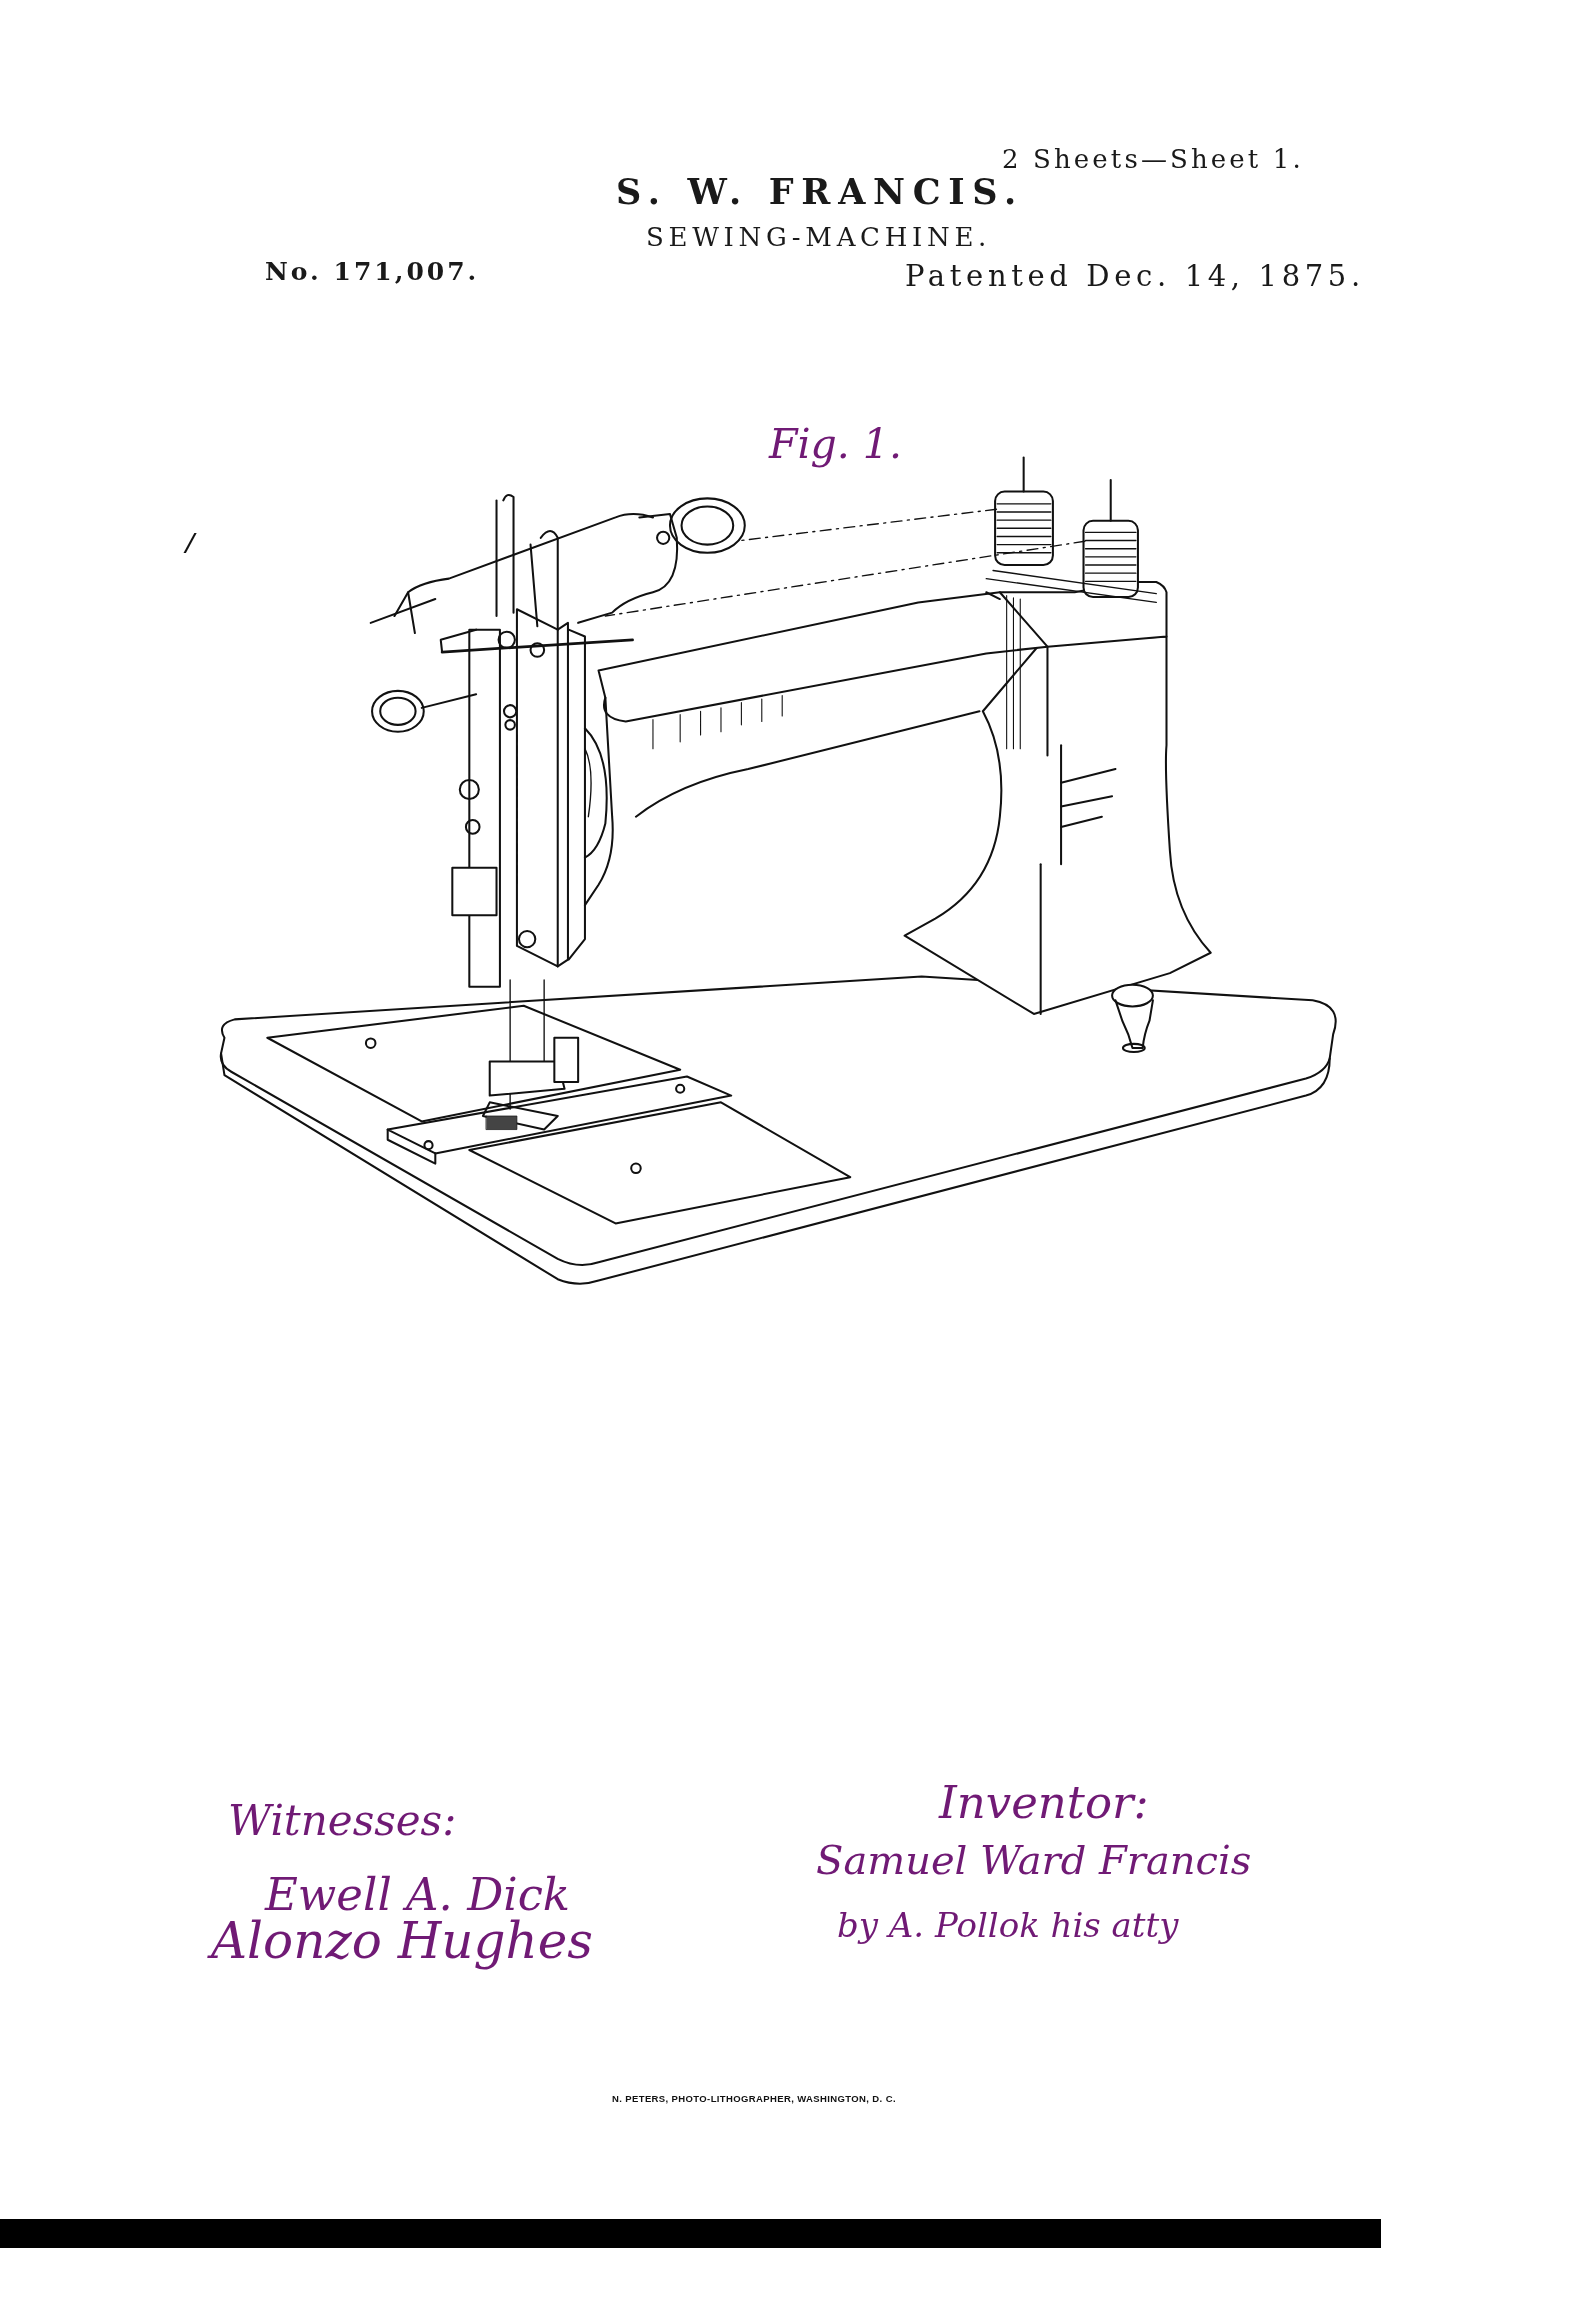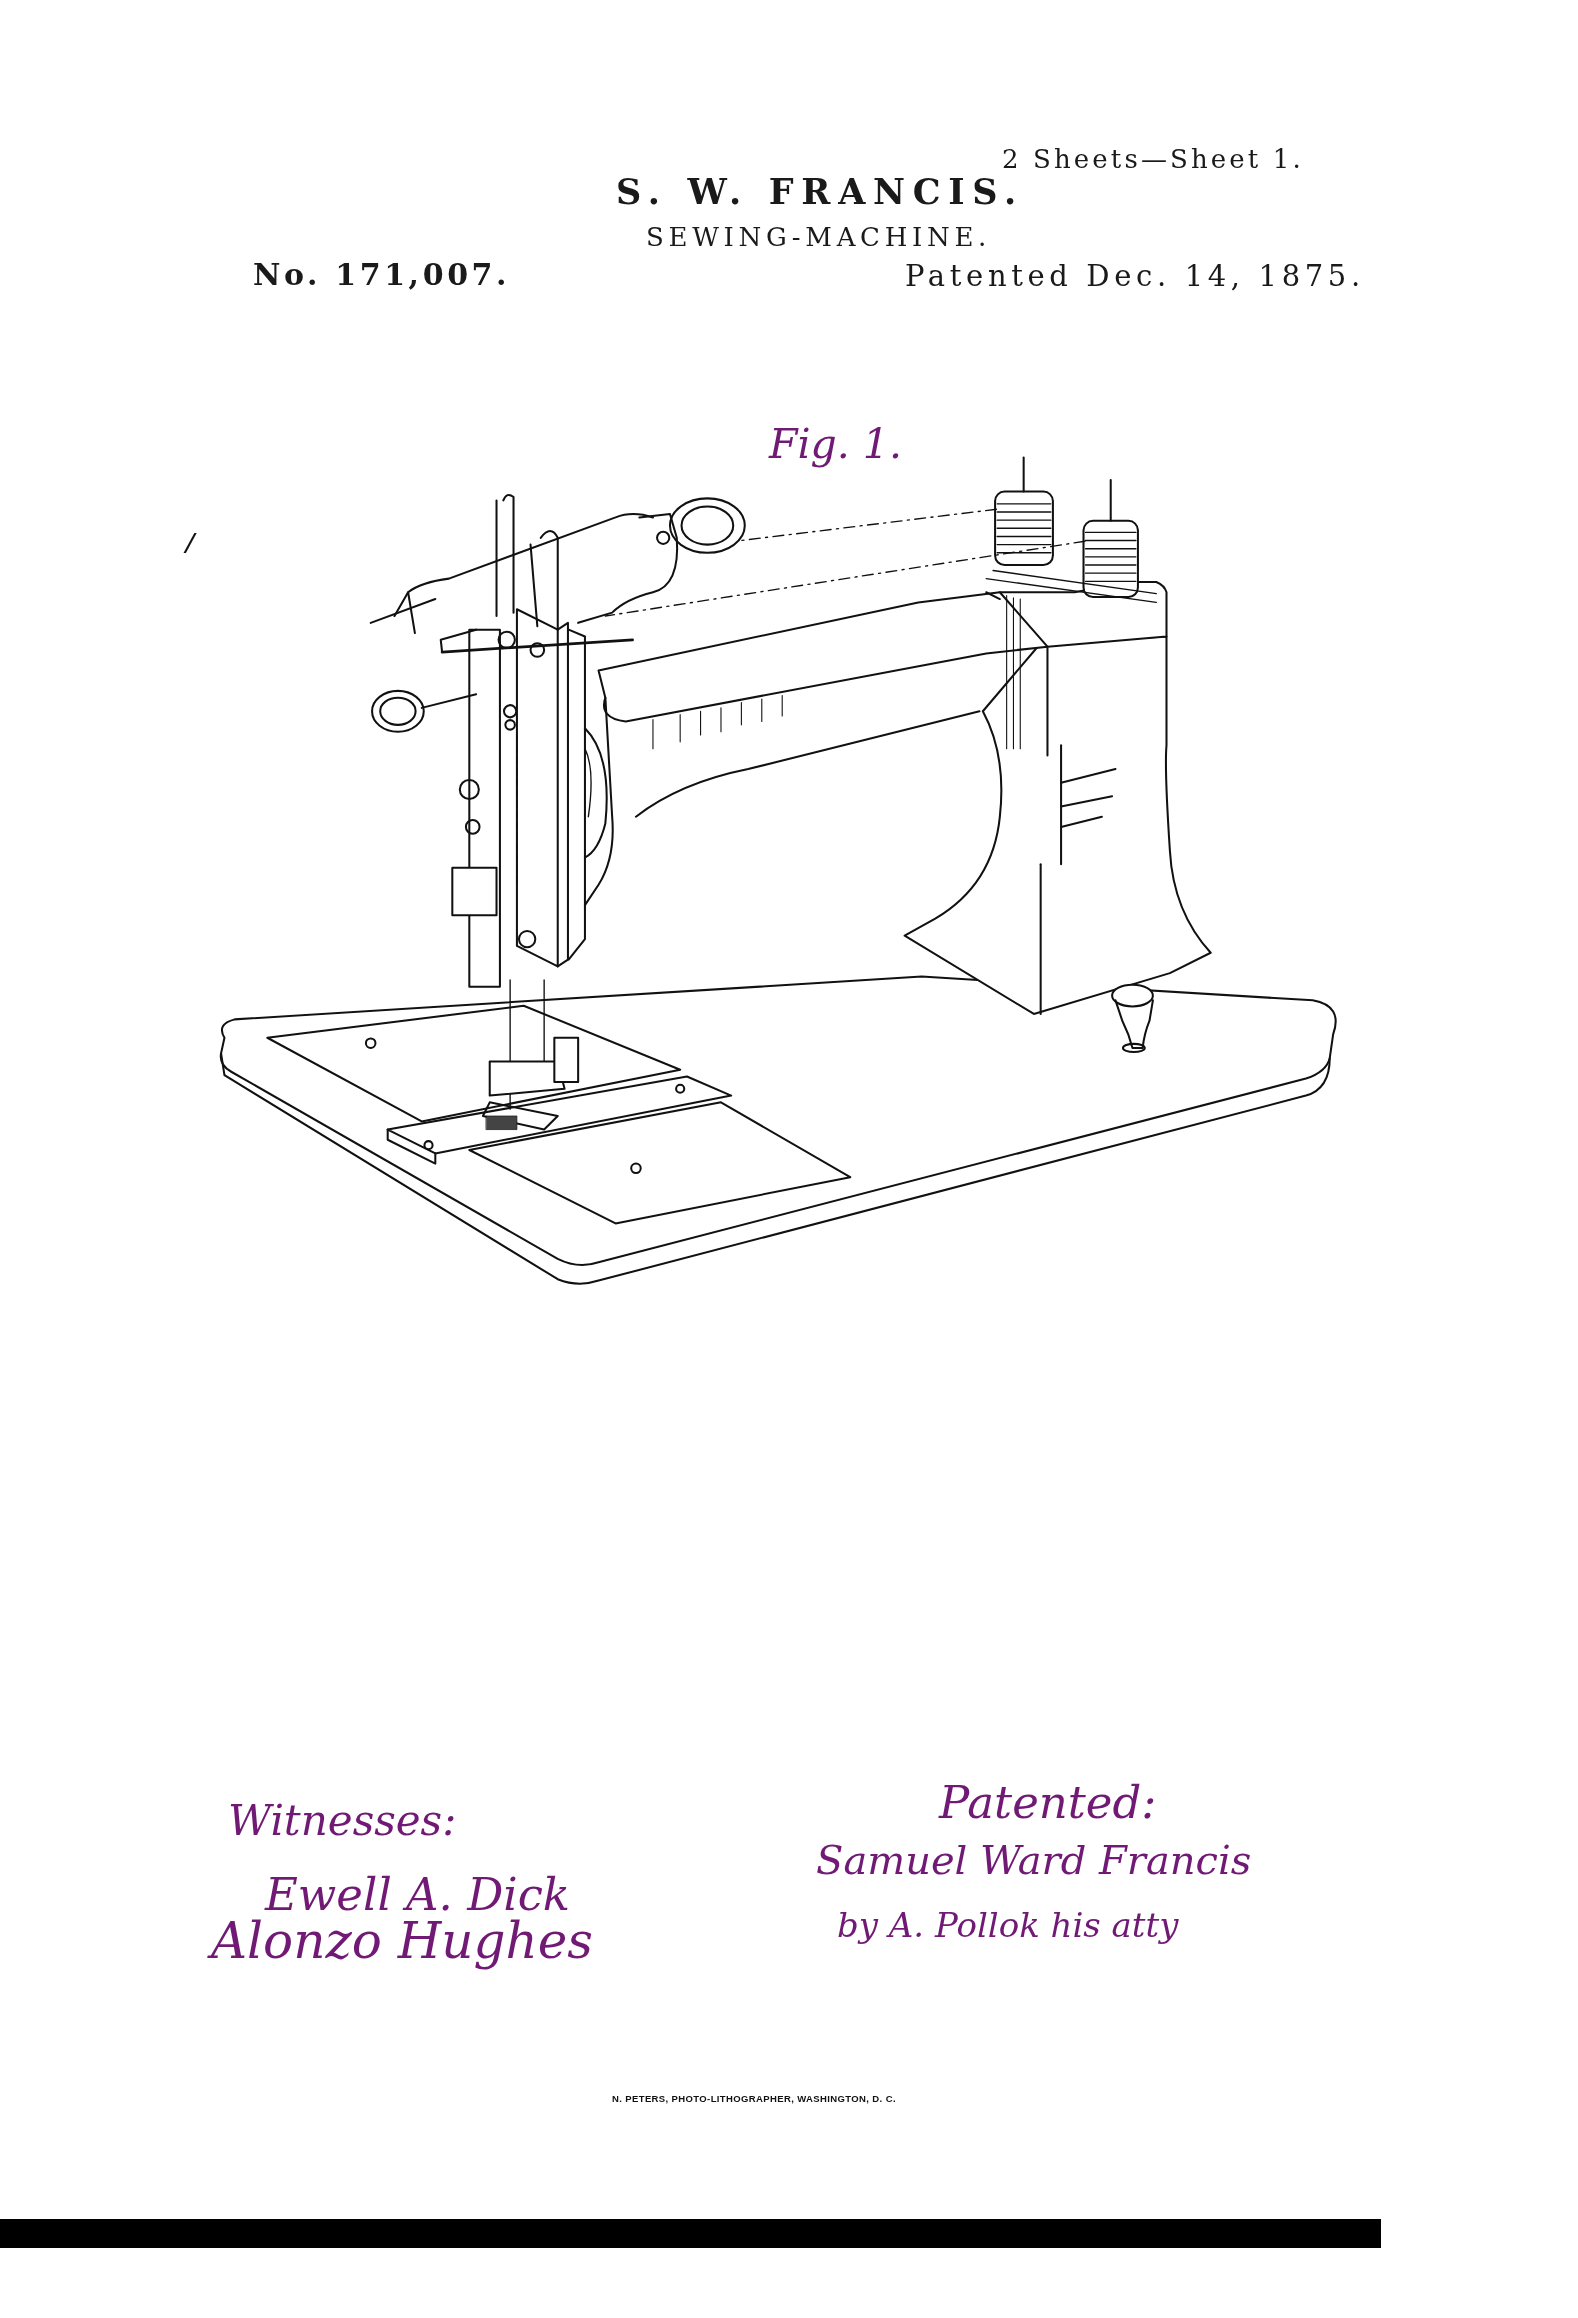--- a/index.html
+++ b/index.html
@@ -3,21 +3,21 @@
 <meta charset="utf-8">
 <style>
   html, body { margin: 0; padding: 0; background: #ffffff; }
   body { width: 1578px; height: 2319px; position: relative; overflow: hidden; font-family: "Liberation Mono", "DejaVu Sans Mono", monospace; color: #111; }
   .abs { position: absolute; white-space: nowrap; }
   .typeset { font-family: "DejaVu Serif", "Liberation Serif", serif; font-weight: bold; letter-spacing: 0.22em; color: #1a1a1a; }
   .script { font-family: "DejaVu Serif", "Liberation Serif", serif; font-style: italic; color: #701a75; }
   #sheets { left: 1002px; top: 144px; font-size: 26px; letter-spacing: 0.12em; font-weight: normal; }
   #inventor-head { left: 616px; top: 171px; font-size: 35px; }
   #title { left: 609px; top: 222px; font-size: 26px; letter-spacing: 0.18em; font-weight: normal; margin-left: 37px; }
-  #patent-no { left: 253px; top: 257px; font-size: 30px; letter-spacing: 0.12em; }
+  #patent-no { left: 265px; top: 257px; font-size: 25px; letter-spacing: 0.12em; }
   #patent-date { left: 905px; top: 259px; font-size: 29px; letter-spacing: 0.16em; font-weight: normal; }
   #fig-label { left: 769px; top: 420px; font-size: 41px; }
   #drawing { position: absolute; left: 0; top: 0; width: 1578px; height: 2319px; }
   #witnesses-label { left: 228px; top: 1796px; font-size: 42px; text-align: right; }
   #witness-1 { left: 265px; top: 1868px; font-size: 45px; }
   #witness-2 { left: 211px; top: 1912px; font-size: 50px; }
   #inventor-label { left: 939px; top: 1776px; font-size: 45px; }
   #inventor-sig { left: 816px; top: 1837px; font-size: 40px; }
   #attorney-sig { left: 837px; top: 1905px; font-size: 34px; }
   #lithographer { left: 612px; top: 2093px; font-family: "Liberation Sans", "DejaVu Sans", sans-serif; font-size: 9.5px; font-weight: bold; letter-spacing: 0.04em; }
@@ -140,20 +140,20 @@
     <ellipse cx="1665" cy="1463" rx="30" ry="16" fill="#fff"></ellipse>
     <path d="M1640,1470 L1650,1500 Q1660,1520 1665,1540 L1680,1540 Q1682,1520 1690,1500 L1695,1470"></path>
     <ellipse cx="1667" cy="1540" rx="16" ry="6"></ellipse>
   </g>
 </svg>
 
 <div class="abs script" id="witnesses-label">Witnesses:</div>
 <div class="abs script" id="witness-1">Ewell A. Dick</div>
 <div class="abs script" id="witness-2">Alonzo Hughes</div>
 
-<div class="abs script" id="inventor-label">Patented:</div>
+<div class="abs script" id="inventor-label">Inventor:</div>
 <div class="abs script" id="inventor-sig">Samuel Ward Francis</div>
 <div class="abs script" id="attorney-sig">by A. Pollok his atty</div>
 
 <div class="abs" id="lithographer">N. PETERS, PHOTO-LITHOGRAPHER, WASHINGTON, D. C.</div>
 
 <div id="bottom-bar"></div>
 
 
 </body></html>

